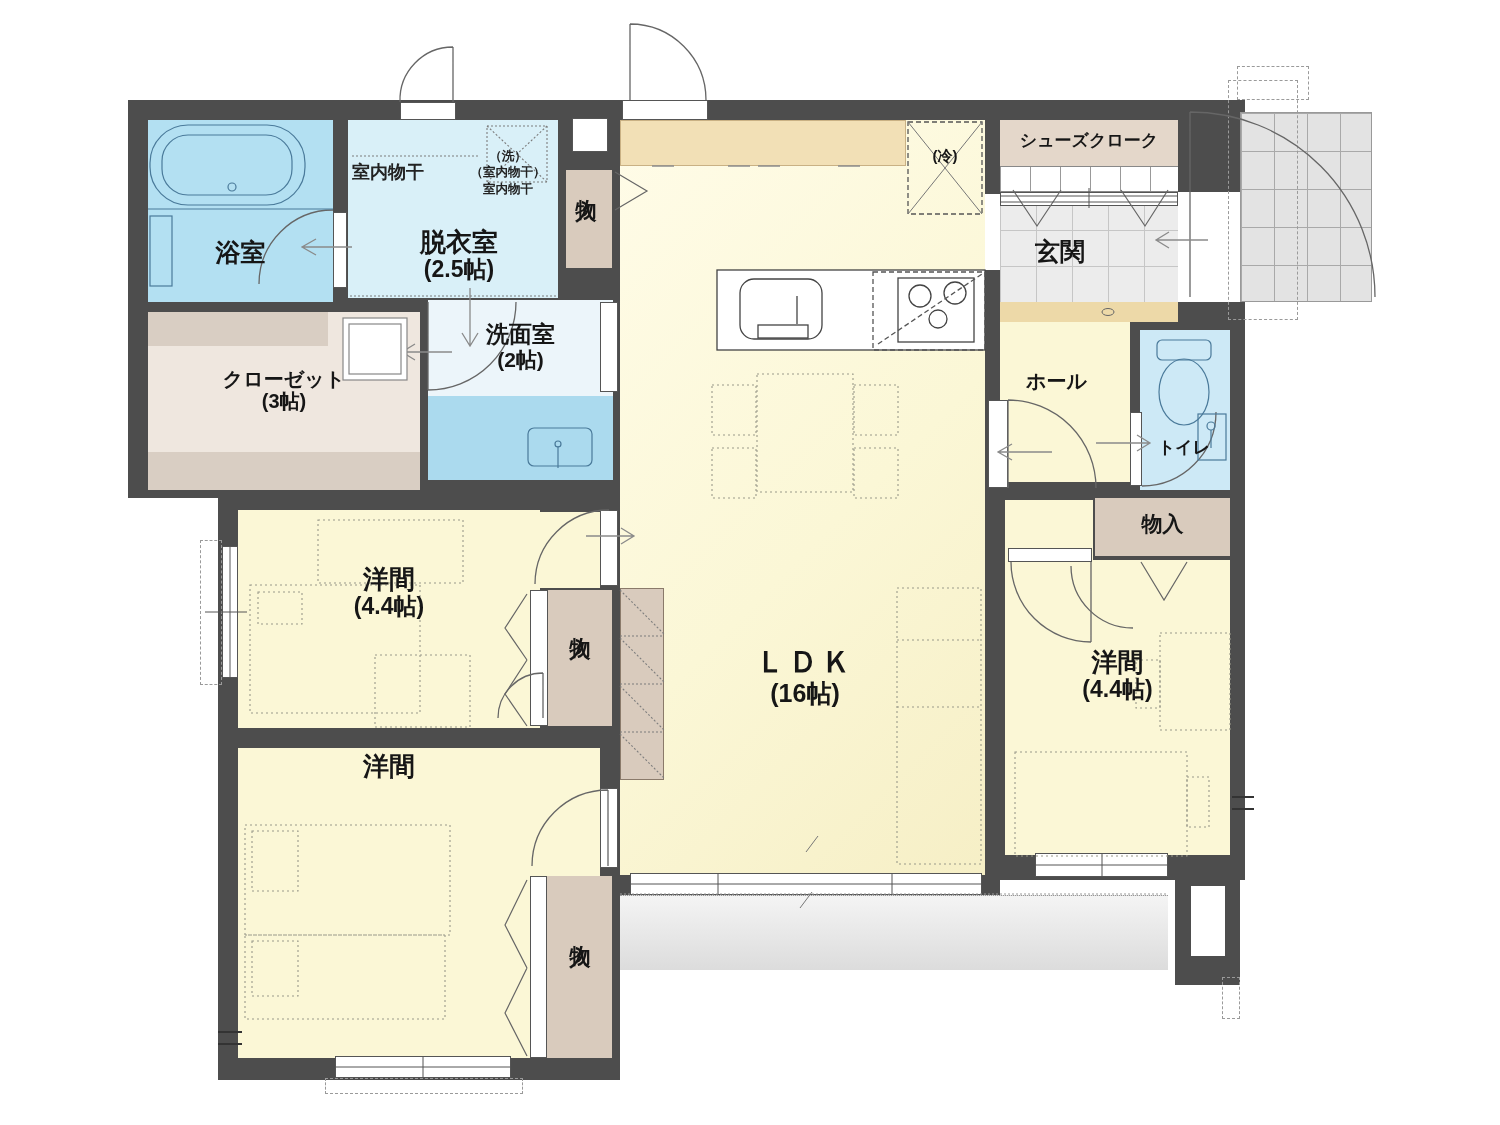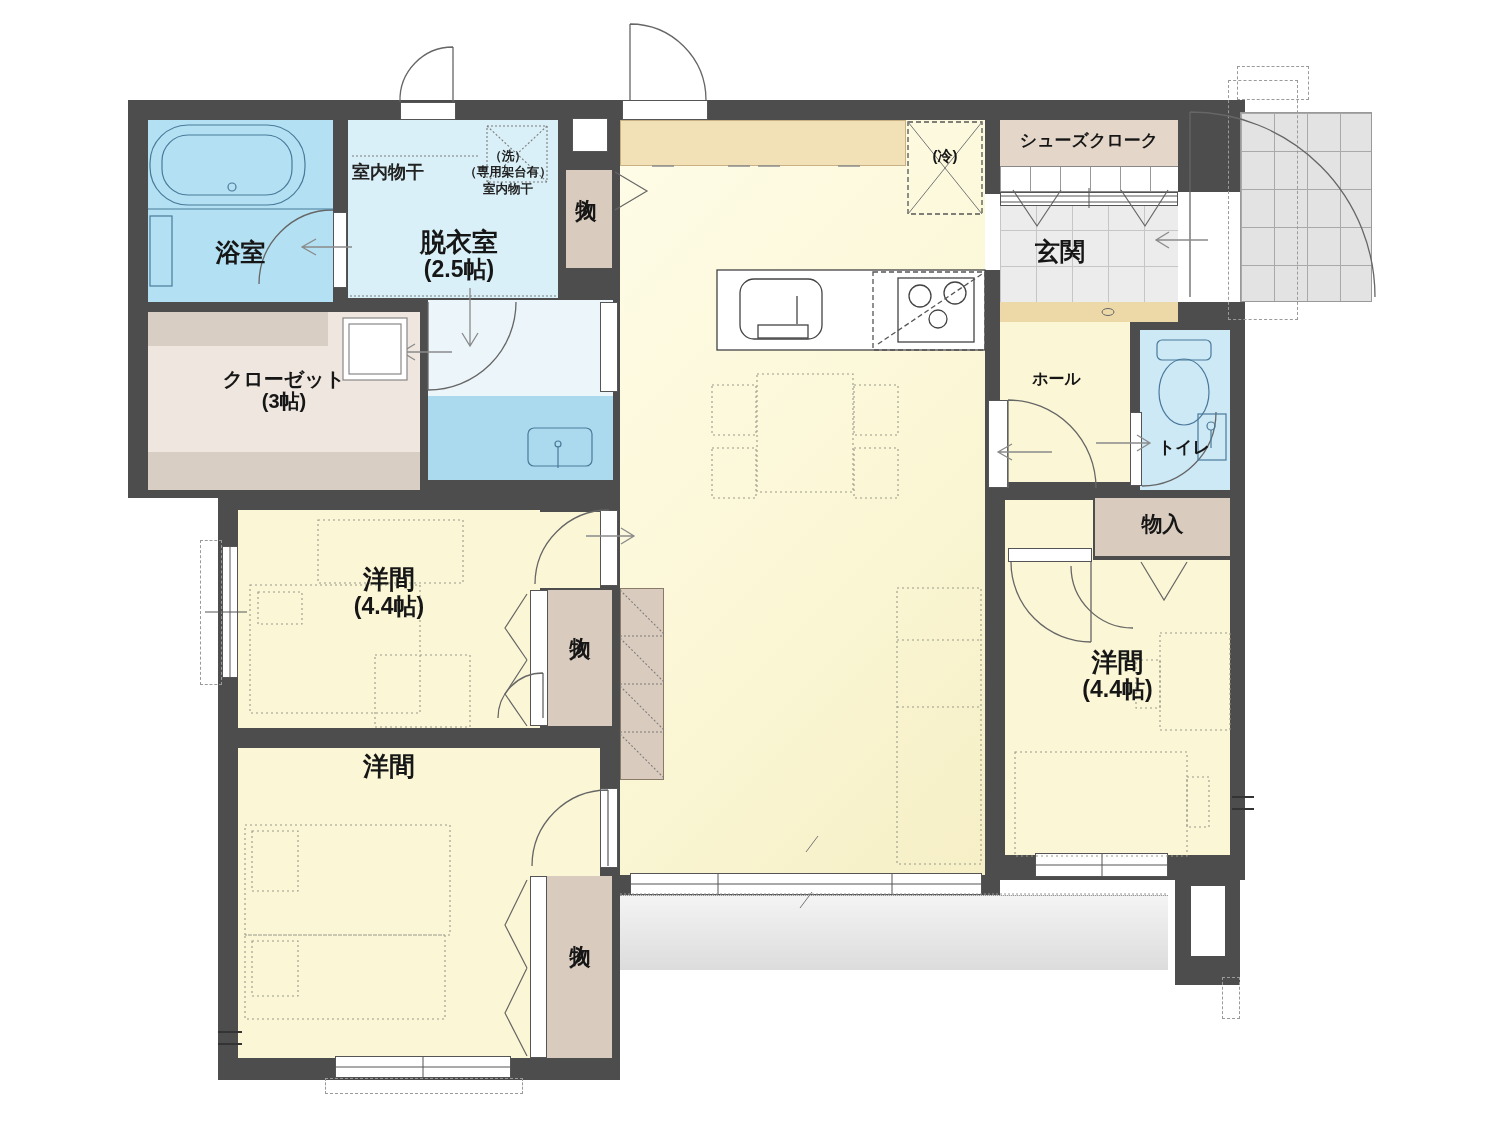--- a/index.html
+++ b/index.html
@@ -207,31 +207,39 @@
     </g>
   </svg>
 
   <div class="abs lbl" style="left:148px;top:238px;width:185px;font-size:25px;">
     <span>浴室</span>
   </div>
   <div class="abs lbl" style="left:348px;top:228px;width:210px;font-size:26px;padding-left:12px;">
     <span>脱衣室</span>
     <span class="sz" style="font-size:23px;">(2.5帖)</span>
   </div>
+  <div class="abs lbl" style="left:428px;top:322px;width:185px;font-size:23px;">
+    <span>洗面室</span>
+    <span class="sz" style="font-size:21px;">(2帖)</span>
+  </div>
   <div class="abs lbl" style="left:148px;top:368px;width:272px;font-size:20px;">
     <span>クローゼット</span>
     <span class="sz" style="font-size:20px;">(3帖)</span>
   </div>
+  <div class="abs lbl" style="left:720px;top:645px;width:170px;font-size:30px;letter-spacing:3px;">
+    <span>ＬＤＫ</span>
+    <span class="sz" style="font-size:25px;letter-spacing:0;">(16帖)</span>
+  </div>
   <div class="abs lbl" style="left:1000px;top:131px;width:178px;font-size:17px;">
     <span>シューズクローク</span>
   </div>
   <div class="abs lbl" style="left:1000px;top:237px;width:120px;font-size:25px;">
     <span>玄関</span>
   </div>
-  <div class="abs lbl" style="left:1000px;top:370px;width:113px;font-size:16px;">
+  <div class="abs lbl" style="left:1000px;top:370px;width:113px;font-size:20px;">
     <span>ホール</span>
   </div>
   <div class="abs lbl" style="left:1138px;top:438px;width:92px;font-size:17px;">
     <span>トイレ</span>
   </div>
   <div class="abs lbl" style="left:1095px;top:512px;width:135px;font-size:21px;">
     <span>物入</span>
   </div>
   <div class="abs lbl" style="left:238px;top:565px;width:302px;font-size:26px;">
     <span>洋間</span>
@@ -251,20 +259,20 @@
     <span>物入</span>
   </div>
   <div class="abs vert" style="left:566px;top:928px;font-size:21px;">
     <span>物入</span>
   </div>
   <div class="abs" style="left:352px;top:160px;width:120px;font-size:18px;font-weight:bold;color:#222;">
     <span>室内物干</span>
   </div>
   <div class="abs" style="left:452px;top:148px;width:112px;font-size:12.5px;font-weight:bold;color:#222;text-align:center;line-height:1.3;">
     <div>（洗）</div>
-    <div>（専用架台有）</div>
+    <div>（室内物干）</div>
     <div>室内物干</div>
   </div>
   <div class="abs lbl" style="left:908px;top:148px;width:74px;font-size:15px;">
     <span>(冷)</span>
   </div>
 
 </div>
 
 </body></html>

